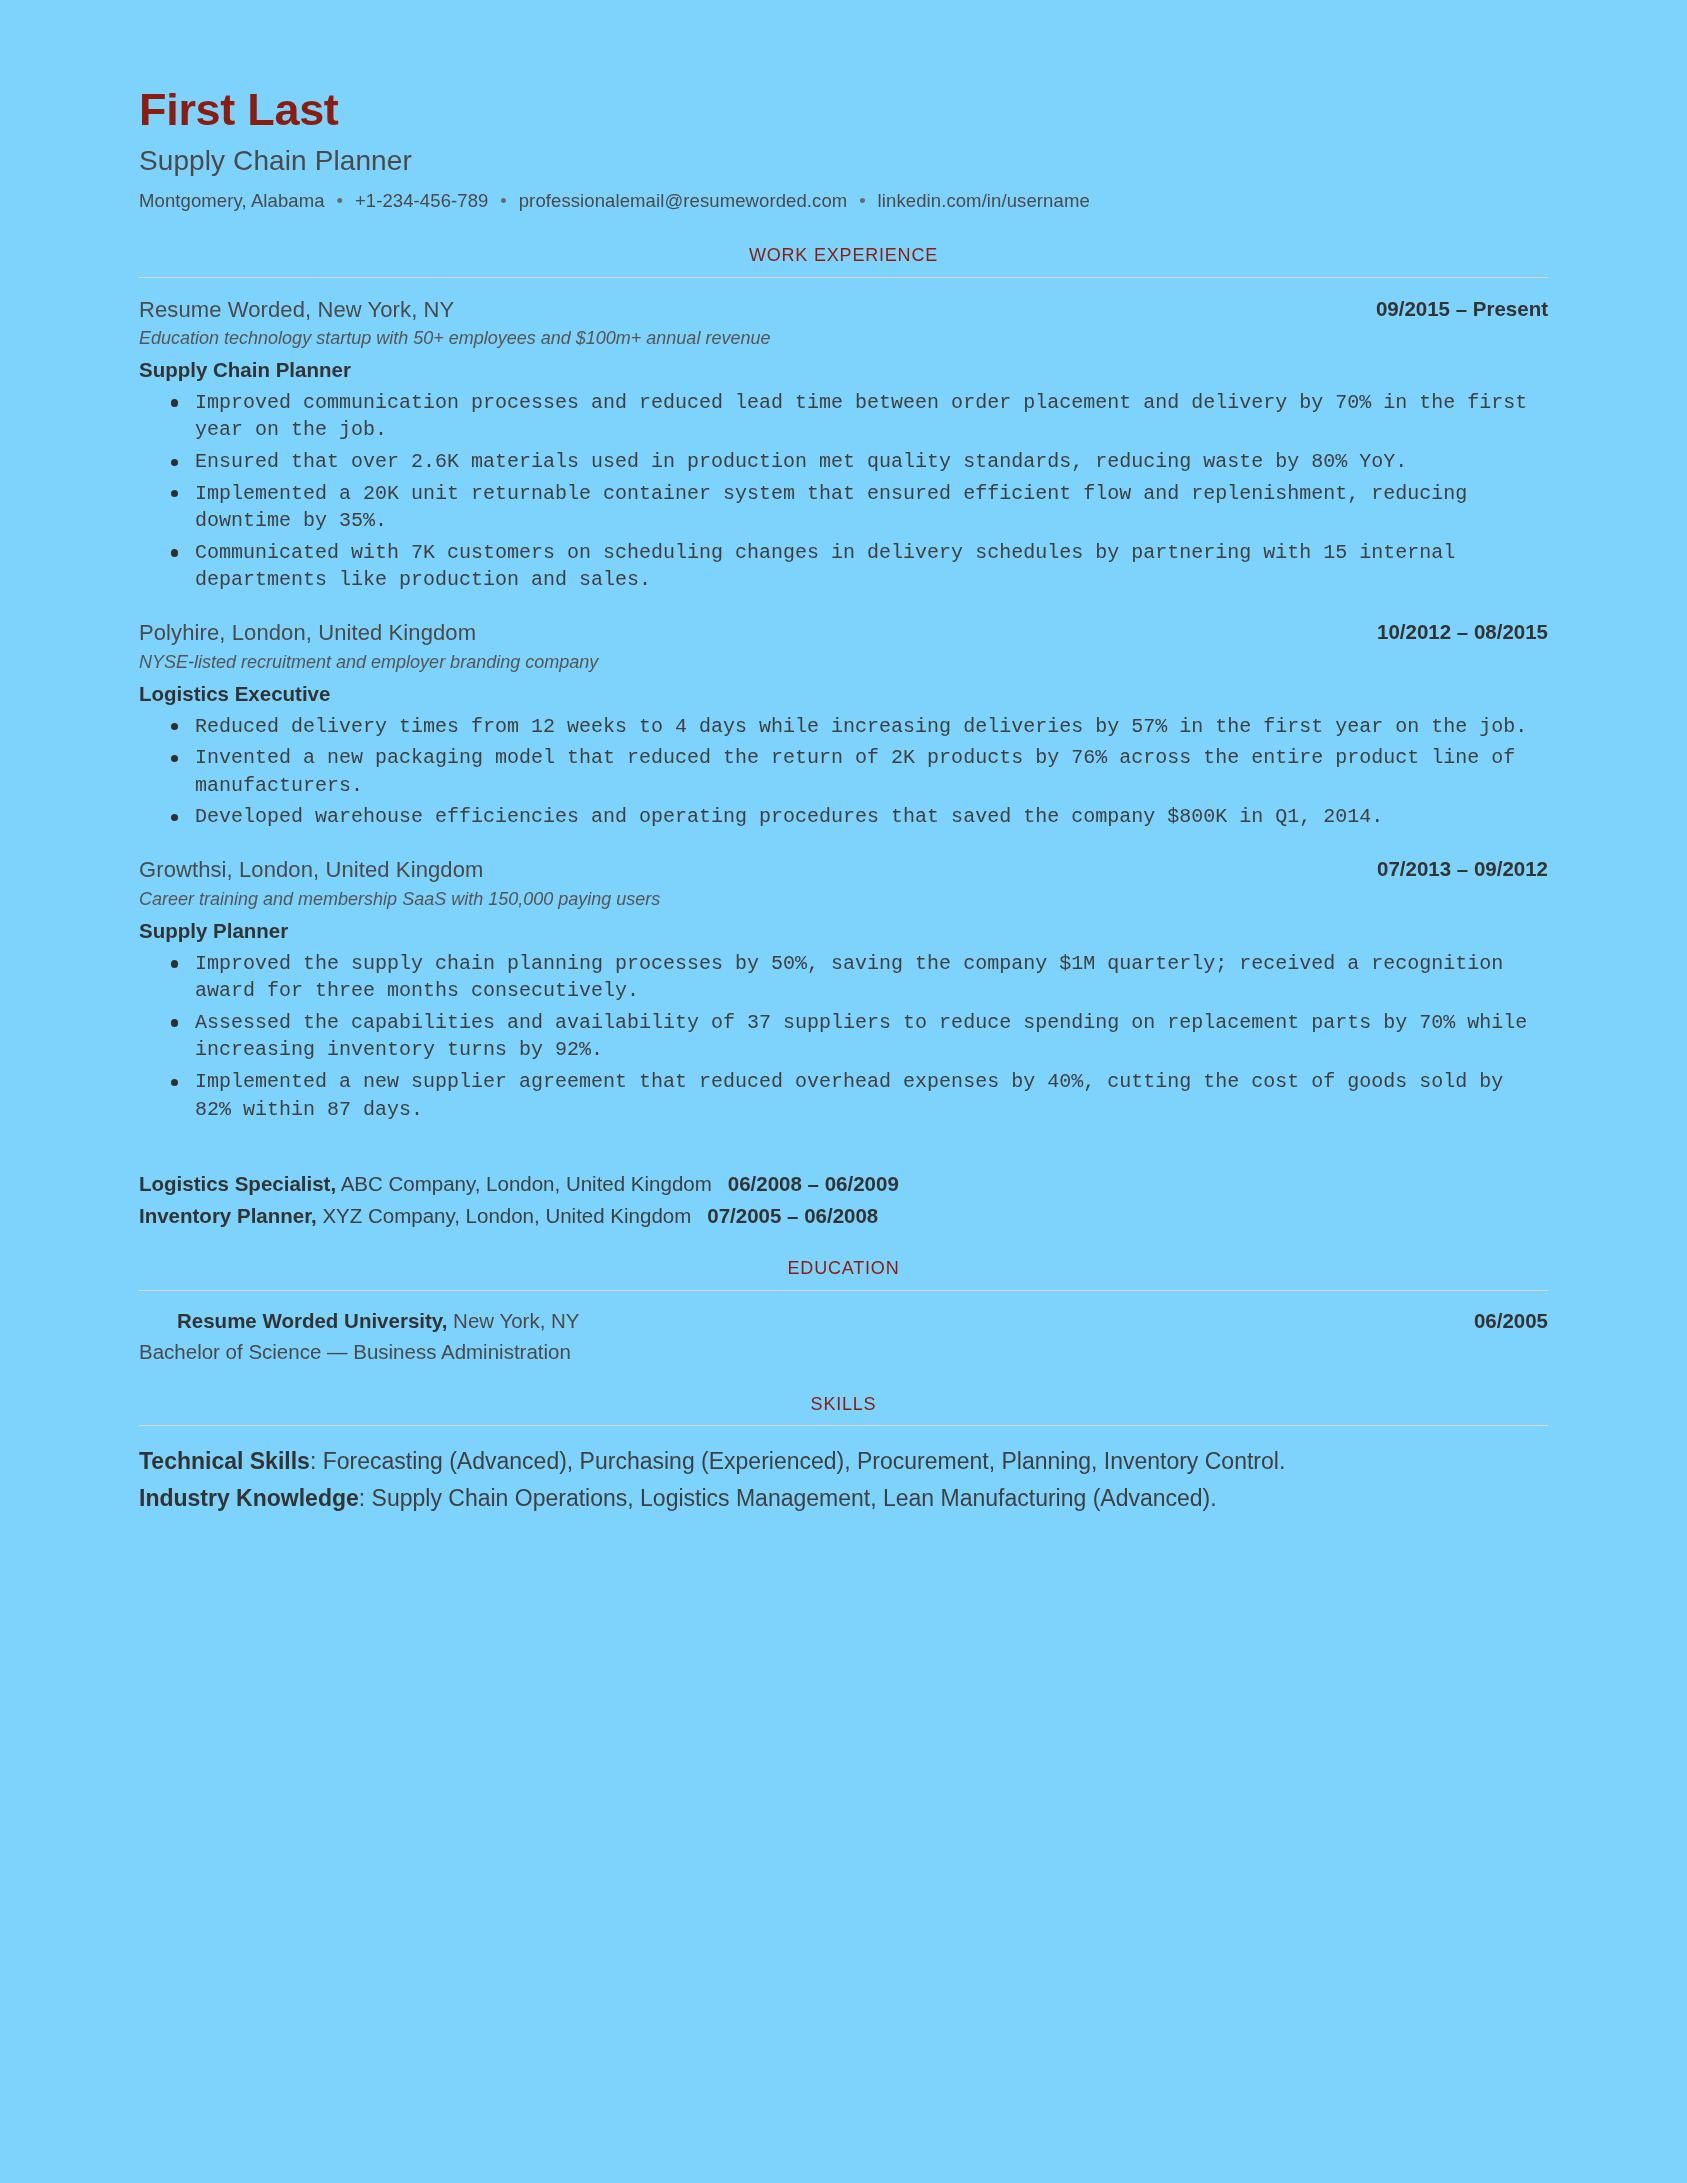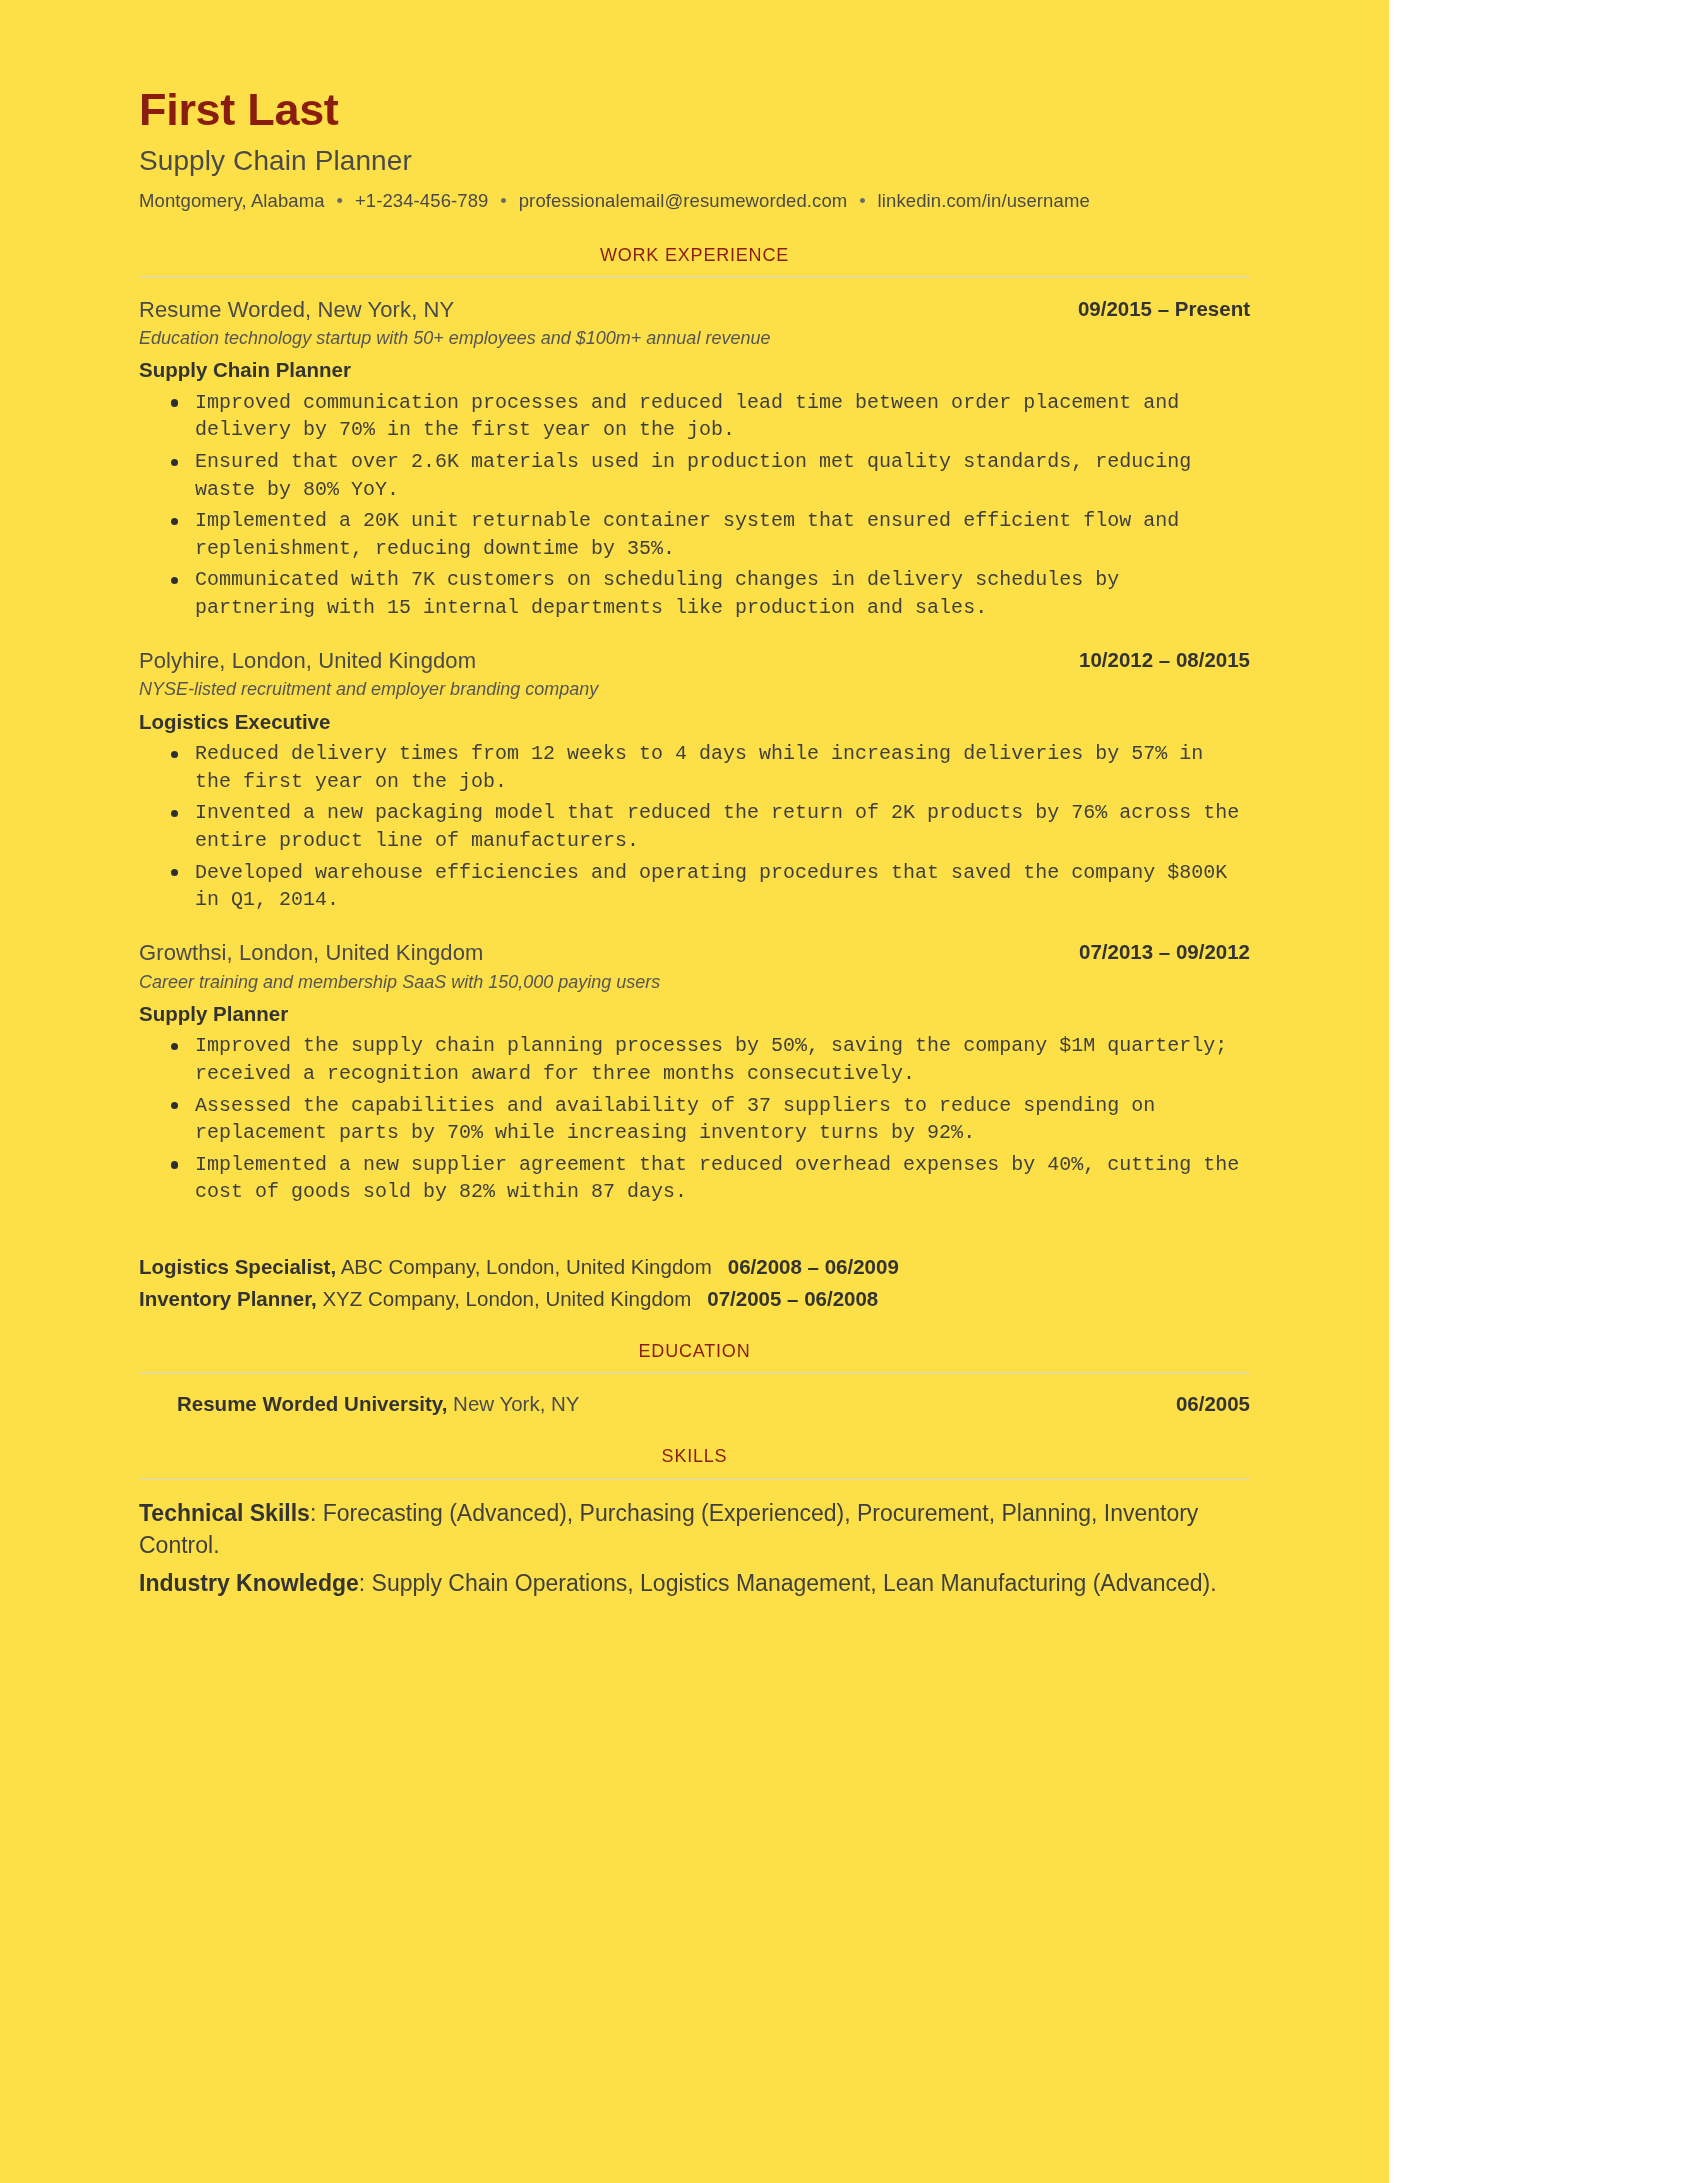--- a/index.html
+++ b/index.html
@@ -5,23 +5,23 @@
   html, body {
     margin: 0;
     padding: 0;
     background: #ffffff;
   }
   body {
     font-family: "Liberation Sans", sans-serif;
     color: #3c3c3c;
   }
   .page {
-    width: 1389px;
+    width: 1687px;
     min-height: 2183px;
-    background: #fde047;
+    background: #7dd3fc;
     box-sizing: border-box;
     padding: 66px 139px 79px 139px;
     position: relative;
   }
   .name {
     color: #8a1c10;
     font-size: 45px;
     font-weight: bold;
     letter-spacing: -0.3px;
     line-height: 1.05;
@@ -236,20 +236,21 @@
   </div>
 
   <div class="section-title">EDUCATION</div>
   <hr class="rule">
 
   <div class="edu-entry">
     <div class="edu-head">
       <span><span class="edu-school-strong">Resume Worded University,</span><span class="edu-school-rest"> New York, NY</span></span>
       <span class="dates">06/2005</span>
     </div>
+    <div class="edu-degree">Bachelor of Science — Business Administration</div>
   </div>
 
   <div class="section-title">SKILLS</div>
   <hr class="rule">
 
   <div class="skill-line">
     <span class="label">Technical Skills</span><span>: Forecasting (Advanced), Purchasing (Experienced), Procurement, Planning, Inventory Control.</span>
   </div>
   <div class="skill-line">
     <span class="label">Industry Knowledge</span><span>: Supply Chain Operations, Logistics Management, Lean Manufacturing (Advanced).</span>

